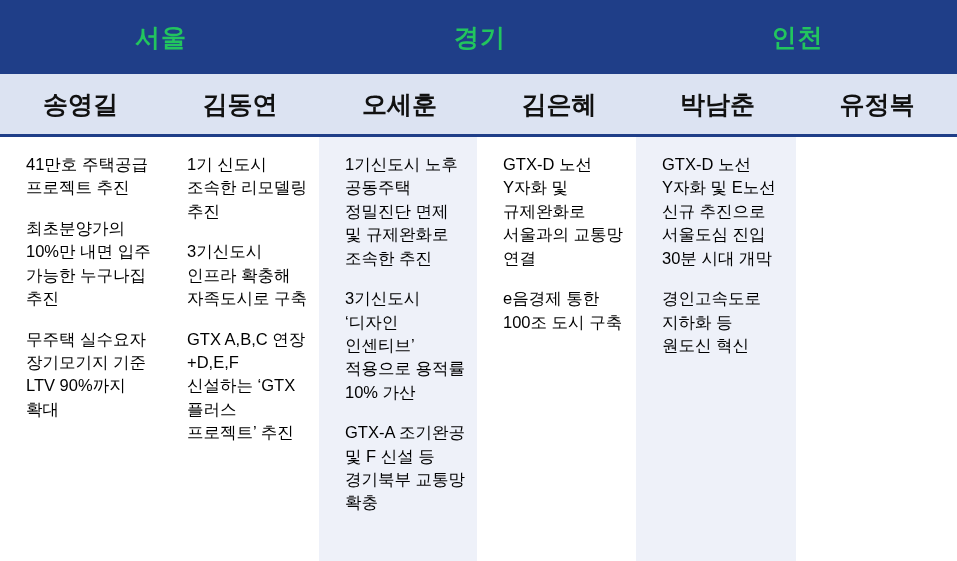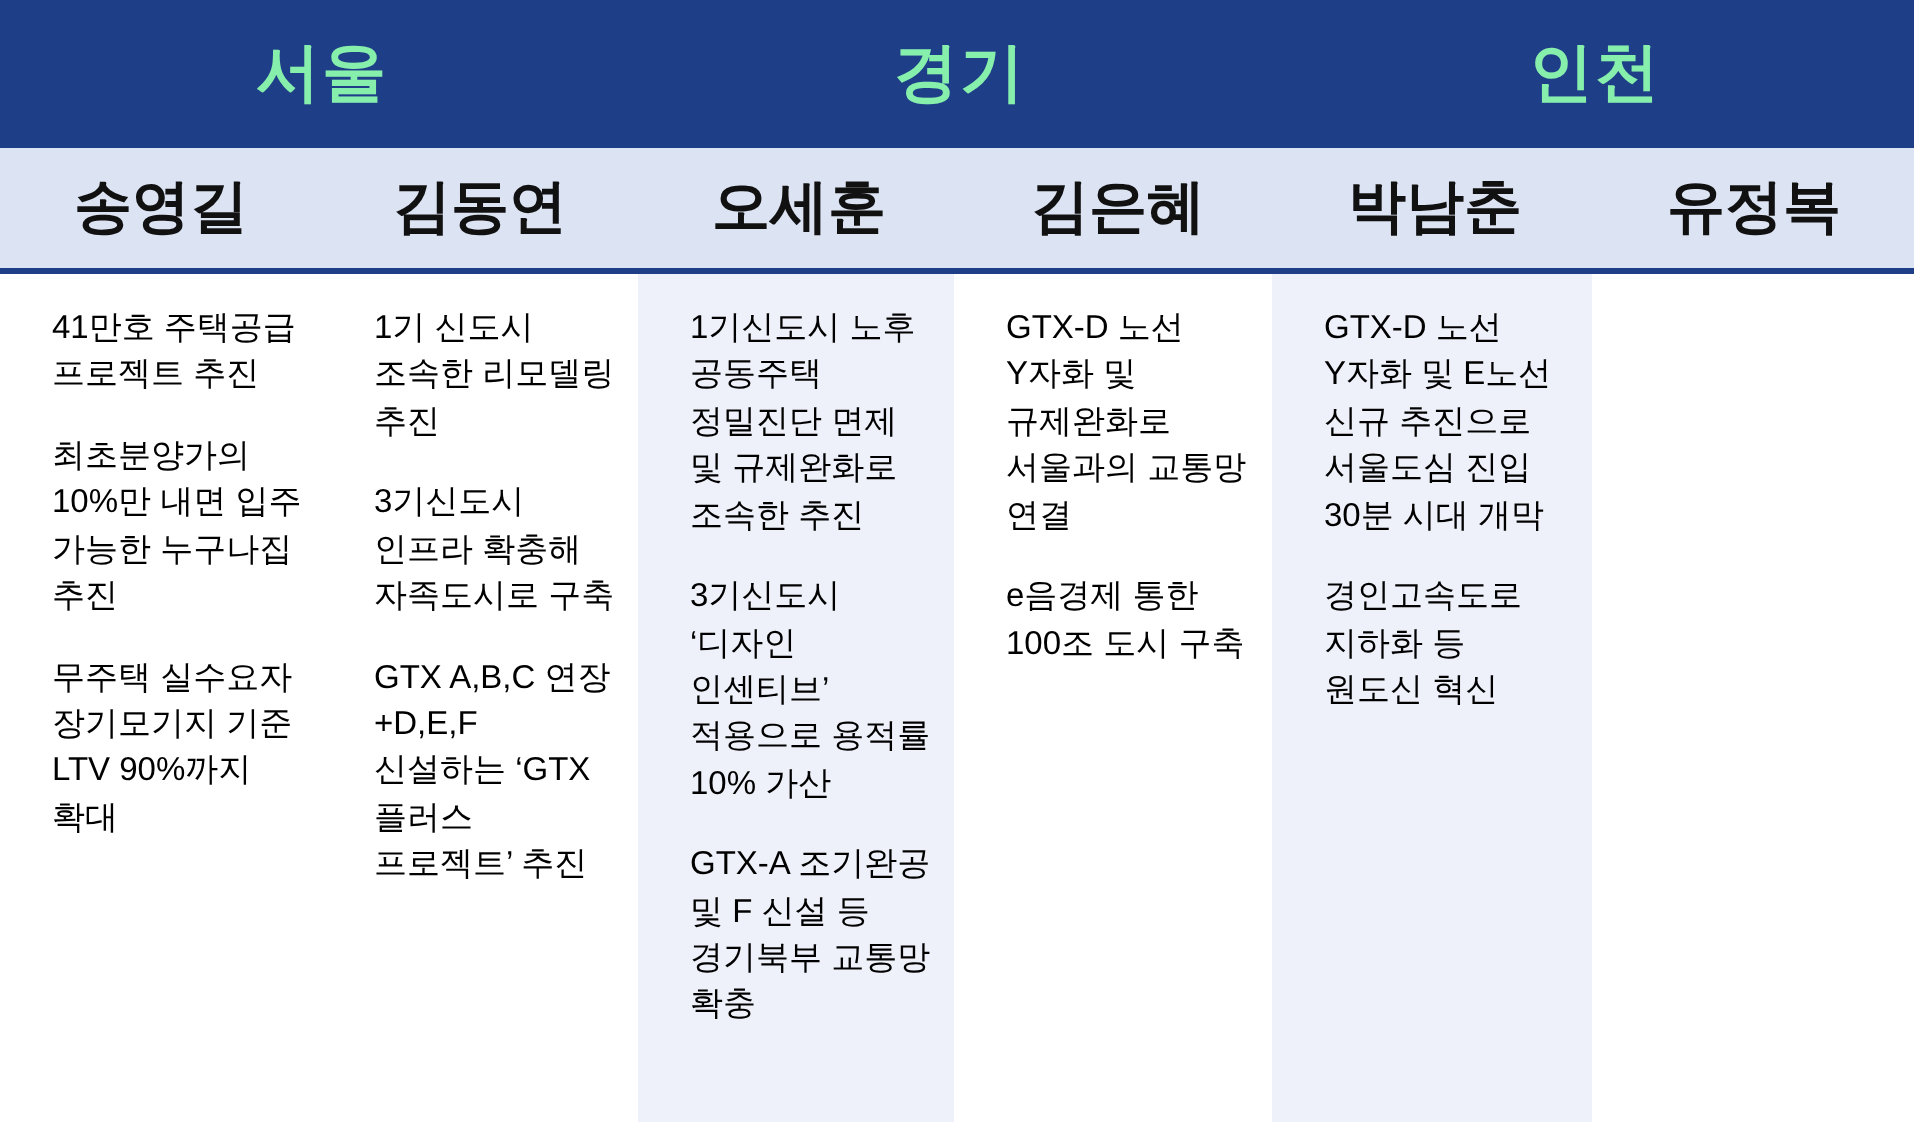--- a/index.html
+++ b/index.html
@@ -24,43 +24,43 @@
   .region-row {
     display: flex;
     height: 74px;
     background: #1f3e88;
   }
   .region-cell {
     flex: 0 0 auto;
     display: flex;
     align-items: center;
     justify-content: center;
-    color: #86efac;
-    font-size: 32px;
+    color: #22c55e;
+    font-size: 25px;
     font-weight: bold;
     letter-spacing: 1px;
   }
   .region-seoul { width: 322px; }
   .region-gyeonggi { width: 316px; }
   .region-incheon { width: 319px; }
 
   
   .name-row {
     display: flex;
     height: 60px;
     background: #dce3f2;
     border-bottom: 3px solid #1f3e88;
   }
   .name-cell {
     flex: 0 0 auto;
     display: flex;
     align-items: center;
     justify-content: center;
     color: #111111;
-    font-size: 29px;
+    font-size: 25px;
     font-weight: bold;
   }
 
   
   .content-row {
     display: flex;
     flex: 1 1 auto;
     background: #ffffff;
   }
   .content-cell {

